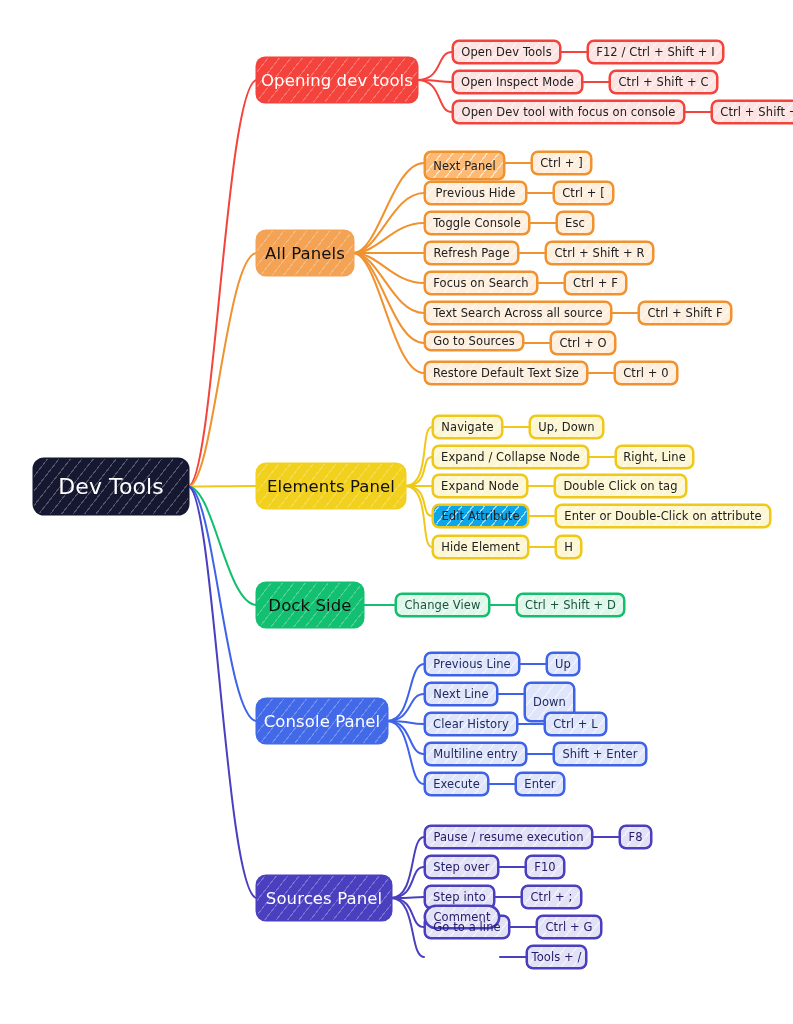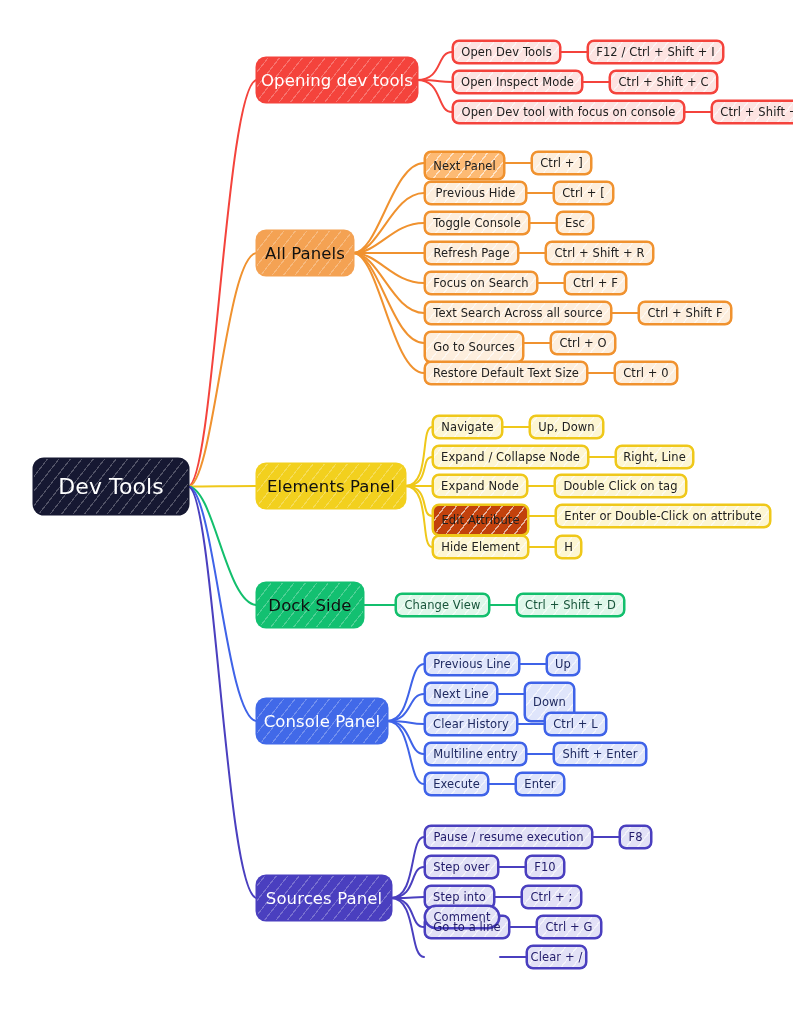--- a/index.html
+++ b/index.html
@@ -163,21 +163,21 @@
       <path d="M 391 898 C 417 898, 409.15 897, 424 897" fill="none" stroke="#4A3FBF" stroke-width="2" stroke-linecap="round"></path>
       <path d="M 495 897 L 521 897" fill="none" stroke="#4A3FBF" stroke-width="2" stroke-linecap="round"></path>
       <path d="M 391 898 C 417 898, 409.15 927, 424 927" fill="none" stroke="#4A3FBF" stroke-width="2" stroke-linecap="round"></path>
       <path d="M 510 927 L 536 927" fill="none" stroke="#4A3FBF" stroke-width="2" stroke-linecap="round"></path>
       <path d="M 391 898 C 417 898, 409.15 957, 424 957" fill="none" stroke="#4A3FBF" stroke-width="2" stroke-linecap="round"></path>
       <path d="M 500 957 L 526 957" fill="none" stroke="#4A3FBF" stroke-width="2" stroke-linecap="round"></path>
     </svg>
 <div class="node root" style="left: 34px; top: 459px; width: 154px; height: 55px; background: rgb(22, 24, 50); color: rgb(255, 255, 255); box-shadow: rgb(22, 24, 50) 0px 0px 0px 1.5px;">
       <span>Dev Tools</span>
     </div>
-    <div class="node l1 light-text" style="left: 257px; top: 58px; width: 160px; height: 44px; background: rgb(244, 67, 60); color: rgb(255, 255, 255); box-shadow: rgb(244, 67, 60) 0px 0px 0px 1.5px;">
+    <div class="node l1 light-text" style="left: 257px; top: 58px; width: 160px; height: 44px; background: rgb(244, 67, 60); color: rgb(255, 255, 255); box-shadow: rgb(244, 67, 60) 0px 0px 0px 1.5px; border-radius: 8px;">
       <span>Opening dev tools</span>
     </div>
     <div class="node l2 light" style="left: 452px; top: 40px; width: 109px; height: 24px; background: rgb(253, 227, 225); color: rgb(32, 32, 32); border-color: rgb(244, 67, 60); box-shadow: rgb(244, 67, 60) 0px 0px 0px 0.5px;">
       <span>Open Dev Tools</span>
     </div>
     <div class="node l3 light" style="left: 587px; top: 40px; width: 137px; height: 24px; background: rgb(253, 227, 225); color: rgb(32, 32, 32); border-color: rgb(244, 67, 60); box-shadow: rgb(244, 67, 60) 0px 0px 0px 0.5px;">
       <span>F12 / Ctrl + Shift + I</span>
     </div>
     <div class="node l2 light" style="left: 452px; top: 70px; width: 131px; height: 24px; background: rgb(253, 227, 225); color: rgb(32, 32, 32); border-color: rgb(244, 67, 60); box-shadow: rgb(244, 67, 60) 0px 0px 0px 0.5px;">
       <span>Open Inspect Mode</span>
@@ -223,21 +223,21 @@
     </div>
     <div class="node l3 light" style="left: 564px; top: 271px; width: 63px; height: 24px; background: rgb(253, 238, 221); color: rgb(32, 32, 32); border-color: rgb(240, 146, 47); box-shadow: rgb(240, 146, 47) 0px 0px 0px 0.5px;">
       <span>Ctrl + F</span>
     </div>
     <div class="node l2 light" style="left: 424px; top: 301px; width: 188px; height: 24px; background: rgb(253, 238, 221); color: rgb(32, 32, 32); border-color: rgb(240, 146, 47); box-shadow: rgb(240, 146, 47) 0px 0px 0px 0.5px;">
       <span>Text Search Across all source</span>
     </div>
     <div class="node l3 light" style="left: 638px; top: 301px; width: 94px; height: 24px; background: rgb(253, 238, 221); color: rgb(32, 32, 32); border-color: rgb(240, 146, 47); box-shadow: rgb(240, 146, 47) 0px 0px 0px 0.5px;">
       <span>Ctrl + Shift F</span>
     </div>
-    <div class="node l2 light" style="left: 424px; top: 331px; width: 100px; height: 32px; background: rgb(253, 238, 221); color: rgb(32, 32, 32); border-color: rgb(240, 146, 47); box-shadow: rgb(240, 146, 47) 0px 0px 0px 0.5px;">
+    <div class="node l2 light" style="left: 424px; top: 331px; width: 100px; height: 20px; background: rgb(253, 238, 221); color: rgb(32, 32, 32); border-color: rgb(240, 146, 47); box-shadow: rgb(240, 146, 47) 0px 0px 0px 0.5px;">
       <span>Go to Sources</span>
     </div>
     <div class="node l3 light" style="left: 550px; top: 331px; width: 66px; height: 24px; background: rgb(253, 238, 221); color: rgb(32, 32, 32); border-color: rgb(240, 146, 47); box-shadow: rgb(240, 146, 47) 0px 0px 0px 0.5px;">
       <span>Ctrl + O</span>
     </div>
     <div class="node l2 light" style="left: 424px; top: 361px; width: 164px; height: 24px; background: rgb(253, 238, 221); color: rgb(32, 32, 32); border-color: rgb(240, 146, 47); box-shadow: rgb(240, 146, 47) 0px 0px 0px 0.5px;">
       <span>Restore Default Text Size</span>
     </div>
     <div class="node l3 light" style="left: 614px; top: 361px; width: 64px; height: 24px; background: rgb(253, 238, 221); color: rgb(32, 32, 32); border-color: rgb(240, 146, 47); box-shadow: rgb(240, 146, 47) 0px 0px 0px 0.5px;">
       <span>Ctrl + 0</span>
@@ -256,21 +256,21 @@
     </div>
     <div class="node l3 light" style="left: 615px; top: 445px; width: 79px; height: 24px; background: rgb(253, 246, 210); color: rgb(32, 32, 32); border-color: rgb(239, 200, 26); box-shadow: rgb(239, 200, 26) 0px 0px 0px 0.5px;">
       <span>Right, Line</span>
     </div>
     <div class="node l2 light" style="left: 432px; top: 474px; width: 96px; height: 24px; background: rgb(253, 246, 210); color: rgb(32, 32, 32); border-color: rgb(239, 200, 26); box-shadow: rgb(239, 200, 26) 0px 0px 0px 0.5px;">
       <span>Expand Node</span>
     </div>
     <div class="node l3 light" style="left: 554px; top: 474px; width: 133px; height: 24px; background: rgb(253, 246, 210); color: rgb(32, 32, 32); border-color: rgb(239, 200, 26); box-shadow: rgb(239, 200, 26) 0px 0px 0px 0.5px;">
       <span>Double Click on tag</span>
     </div>
-    <div class="node l2 light" style="left: 432px; top: 504px; width: 97px; height: 32px; background: #c2410c; color: rgb(32, 32, 32); border-color: rgb(239, 200, 26); box-shadow: rgb(239, 200, 26) 0px 0px 0px 0.5px; align-items: center;">
+    <div class="node l2 light" style="left: 432px; top: 504px; width: 97px; height: 24px; background: #0ea5e9; color: rgb(32, 32, 32); border-color: rgb(239, 200, 26); box-shadow: rgb(239, 200, 26) 0px 0px 0px 0.5px; align-items: center;">
       <span>Edit Attribute</span>
     </div>
     <div class="node l3 light" style="left: 555px; top: 504px; width: 216px; height: 24px; background: rgb(253, 246, 210); color: rgb(32, 32, 32); border-color: rgb(239, 200, 26); box-shadow: rgb(239, 200, 26) 0px 0px 0px 0.5px;">
       <span>Enter or Double-Click on attribute</span>
     </div>
     <div class="node l2 light" style="left: 432px; top: 535px; width: 97px; height: 24px; background: rgb(253, 246, 210); color: rgb(32, 32, 32); border-color: rgb(239, 200, 26); box-shadow: rgb(239, 200, 26) 0px 0px 0px 0.5px;">
       <span>Hide Element</span>
     </div>
     <div class="node l3 light" style="left: 555px; top: 535px; width: 27px; height: 24px; background: rgb(253, 246, 210); color: rgb(32, 32, 32); border-color: rgb(239, 200, 26); box-shadow: rgb(239, 200, 26) 0px 0px 0px 0.5px;">
       <span>H</span>
@@ -341,15 +341,15 @@
     <div class="node l2 light" style="left: 424px; top: 915px; width: 86px; height: 24px; background: rgb(226, 225, 246); color: rgb(34, 28, 107); border-color: rgb(74, 63, 191); box-shadow: rgb(74, 63, 191) 0px 0px 0px 0.5px;">
       <span>Go to a line</span>
     </div>
     <div class="node l3 light" style="left: 536px; top: 915px; width: 66px; height: 24px; background: rgb(226, 225, 246); color: rgb(34, 28, 107); border-color: rgb(74, 63, 191); box-shadow: rgb(74, 63, 191) 0px 0px 0px 0.5px;">
       <span>Ctrl + G</span>
     </div>
     <div class="node l2 light" style="left: 424px; top: 905px; width: 76px; height: 24px; background: rgb(226, 225, 246); color: rgb(34, 28, 107); border-color: rgb(74, 63, 191); box-shadow: rgb(74, 63, 191) 0px 0px 0px 0.5px; border-radius: 12px;">
       <span>Comment</span>
     </div>
     <div class="node l3 light" style="left: 526px; top: 945px; width: 61px; height: 24px; background: rgb(226, 225, 246); color: rgb(34, 28, 107); border-color: rgb(74, 63, 191); box-shadow: rgb(74, 63, 191) 0px 0px 0px 0.5px;">
-      <span>Clear + /</span>
+      <span>Tools + /</span>
     </div>
   </div>
 
 </body></html>

